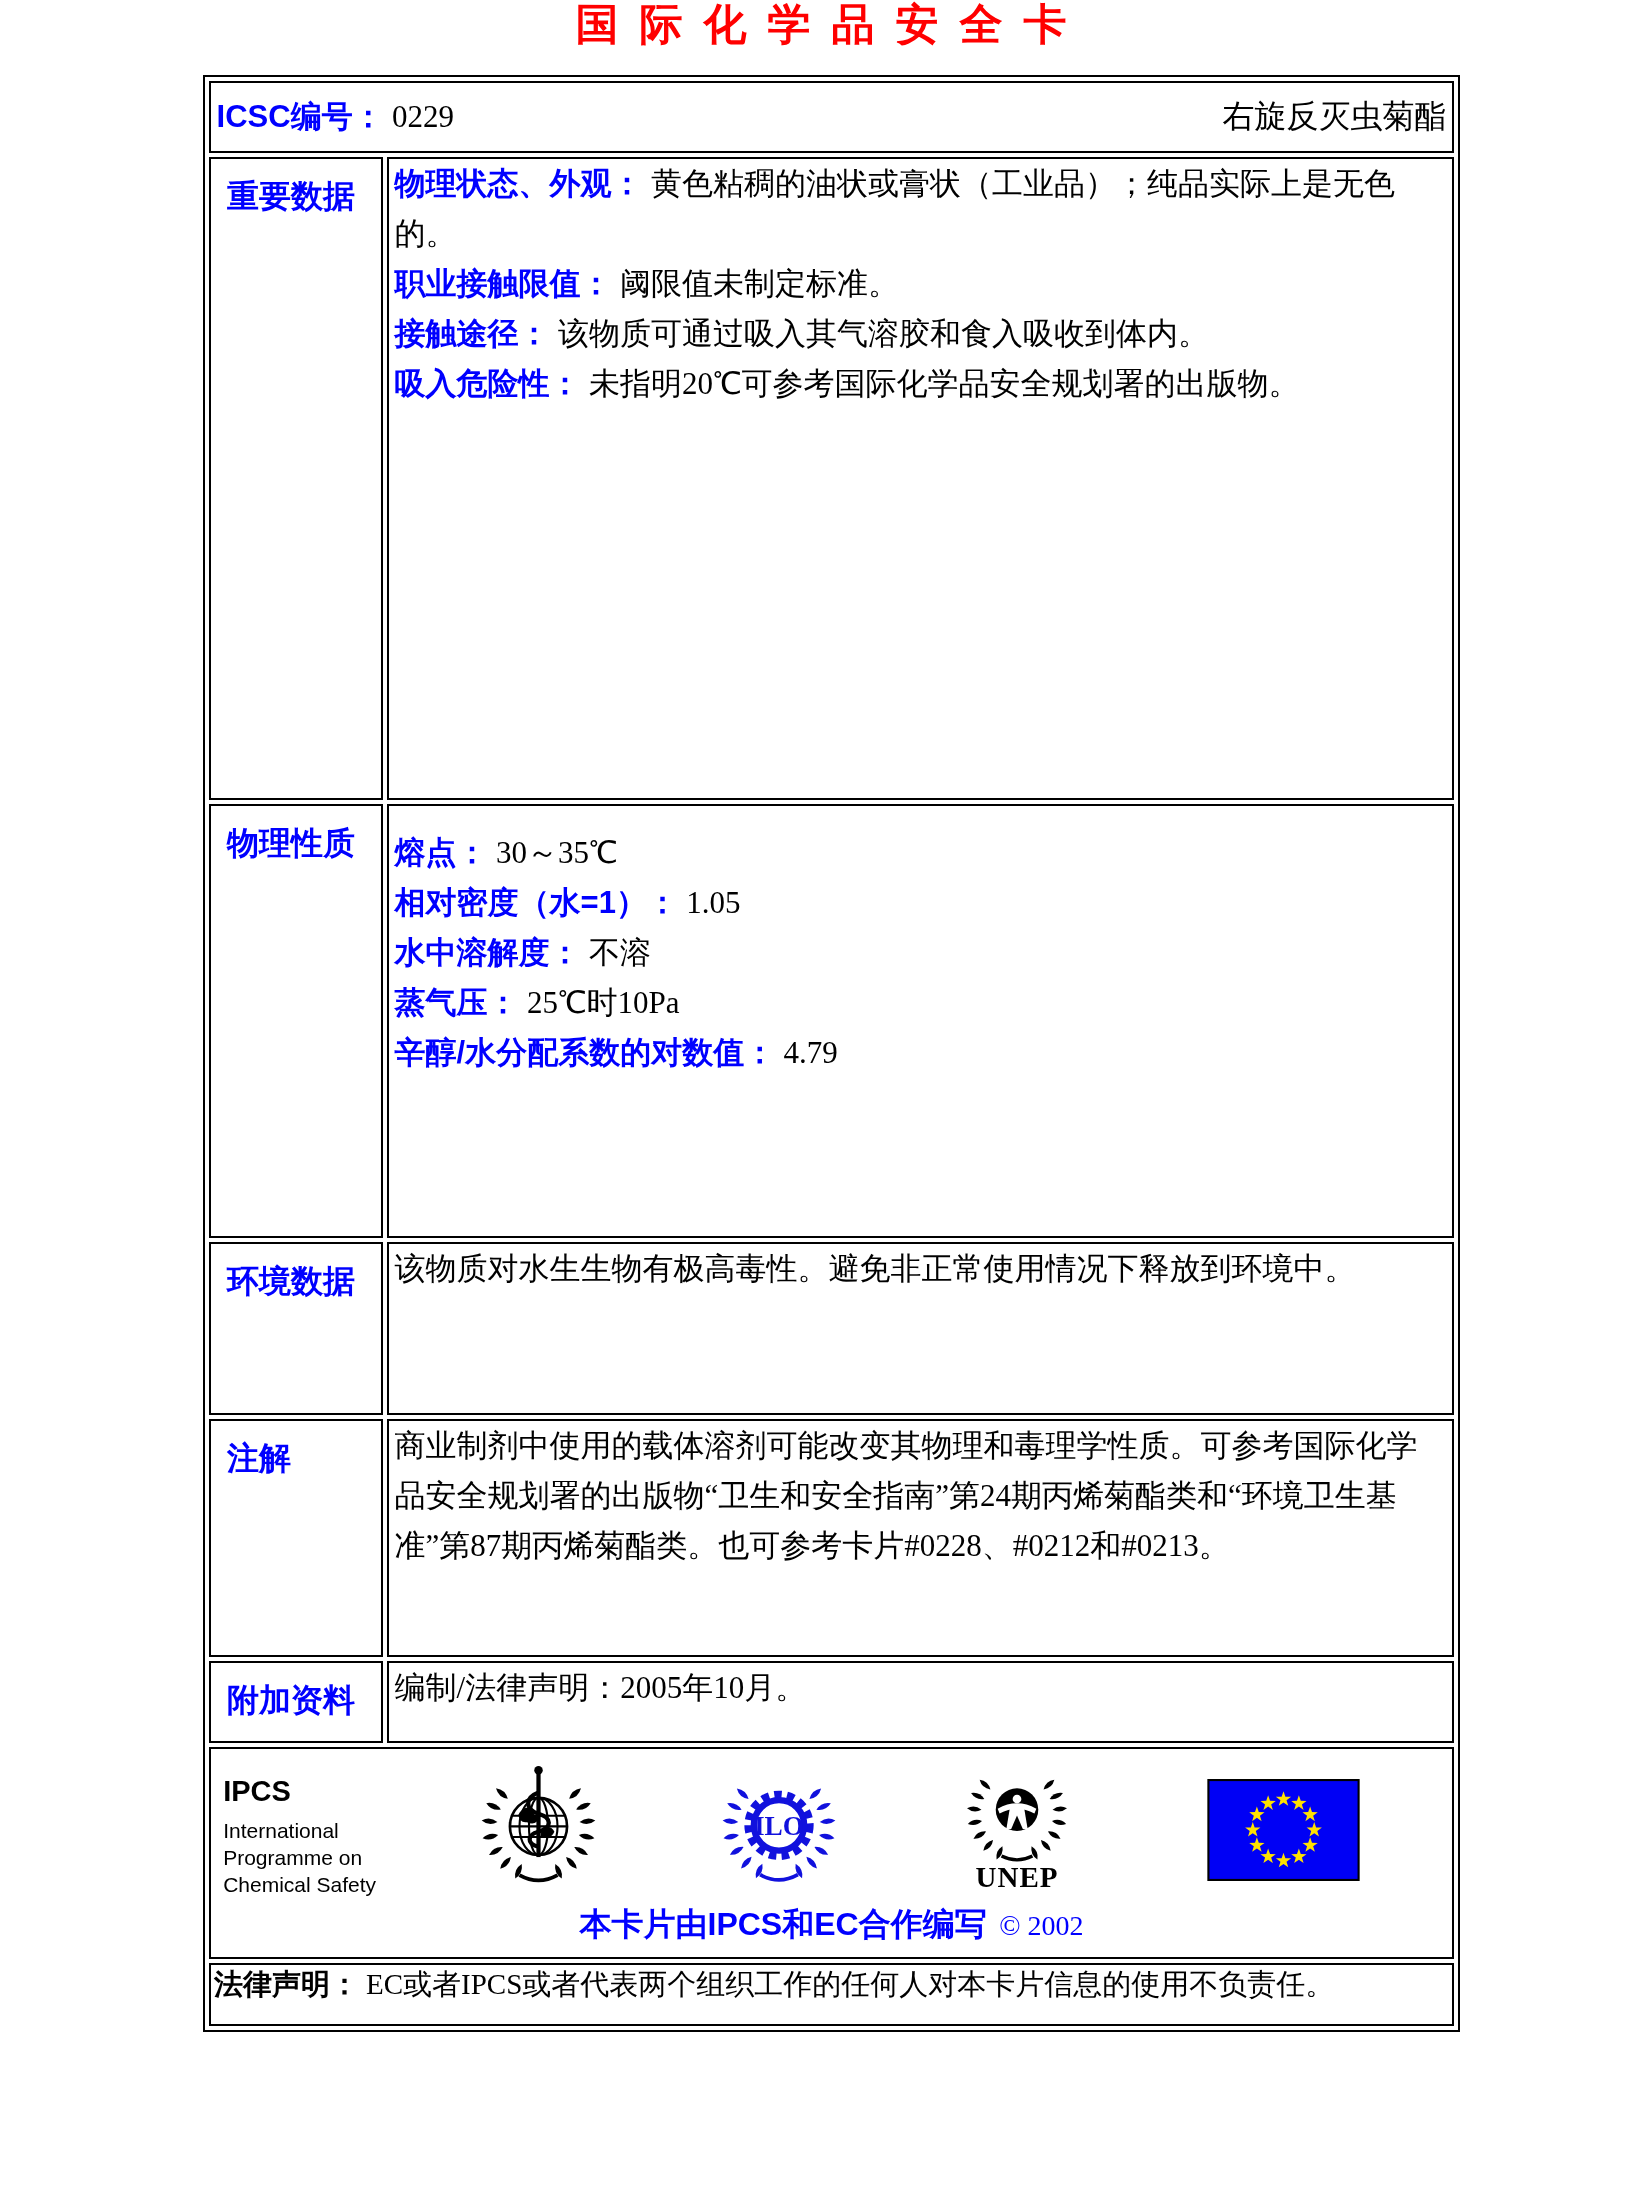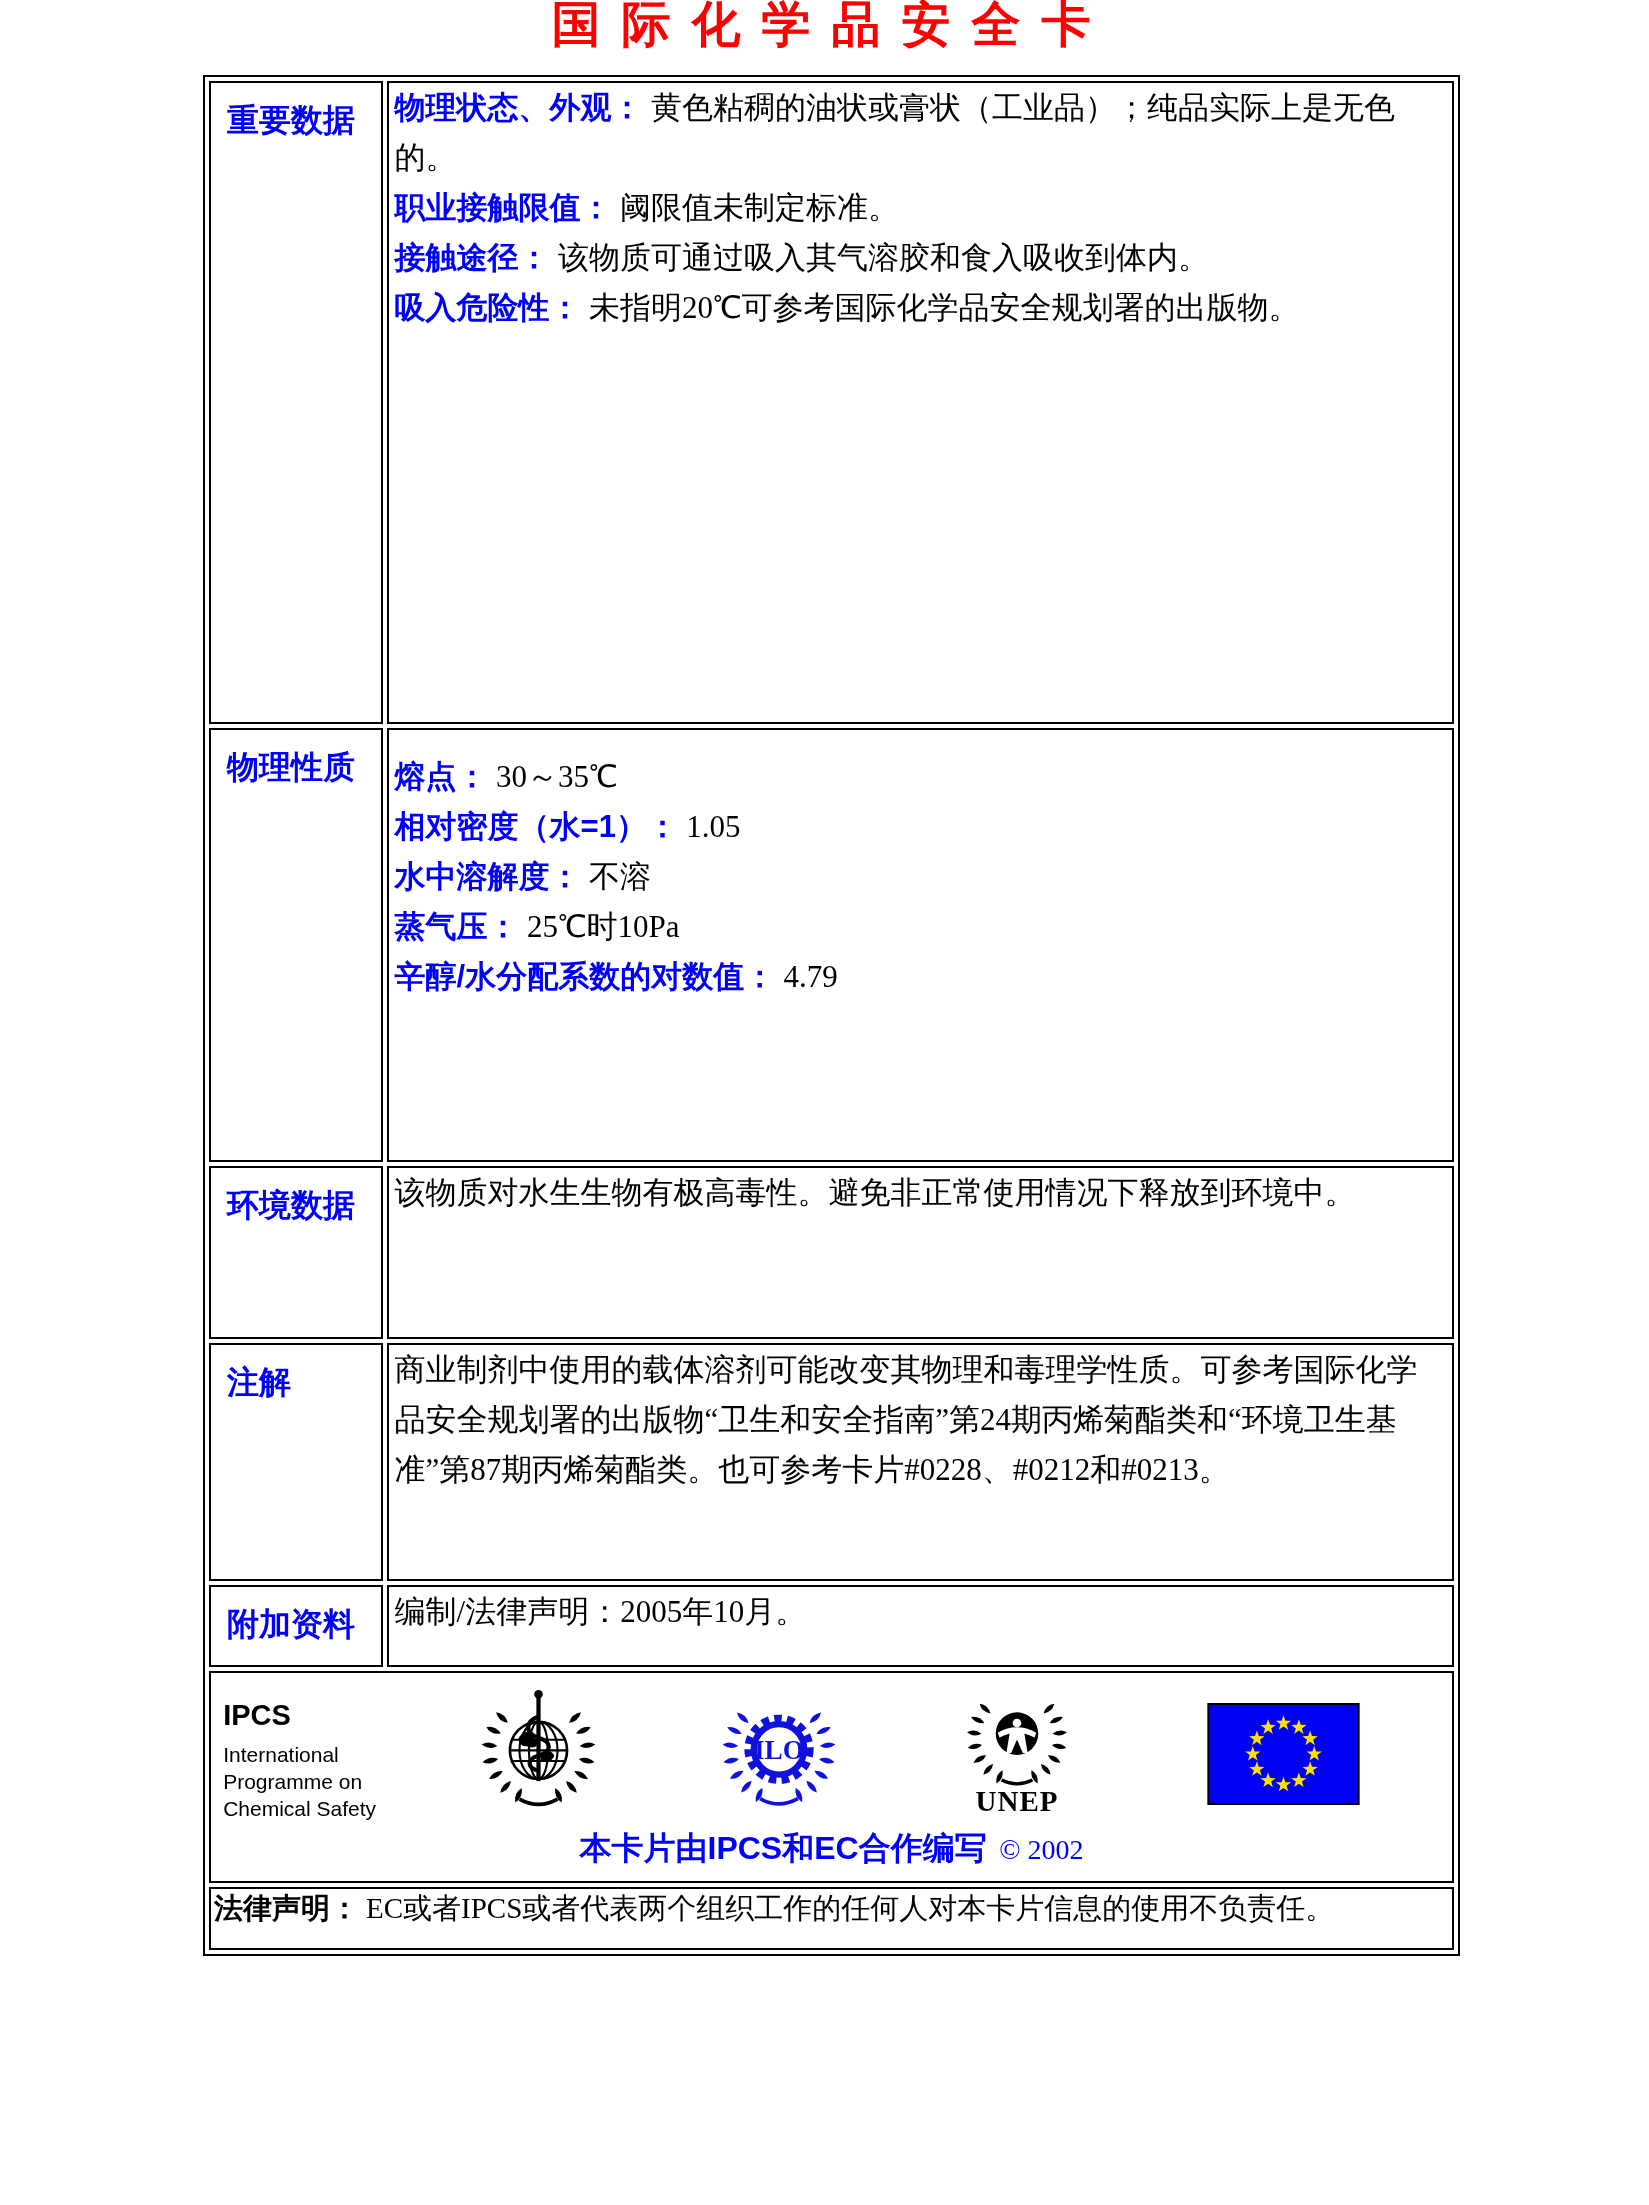--- a/index.html
+++ b/index.html
@@ -14,21 +14,21 @@
   }
   .doc-title {
     position: absolute;
     top: 1.4px;
     left: 203px;
     width: 1257px;
     margin: 0;
     text-align: center;
     font-family: "Liberation Sans", sans-serif;
     font-weight: bold;
-    font-size: 49px;
+    font-size: 43px;
     line-height: 46px;
     letter-spacing: 21px;
     color: var(--title-red, #f00);
     white-space: nowrap;
   }
   table.card {
     position: absolute;
     left: 203px;
     top: 75px;
     width: 1257px;
@@ -128,20 +128,30 @@
 
   <h1 class="doc-title">国际化学品安全卡</h1>
 
   <table class="card">
     <colgroup>
         <col style="width:174px">
         <col>
       </colgroup>
     <tbody>
 
+      <tr>
+        <td colspan="2" class="header-cell">
+          <div class="header-flex">
+            <div>
+              <span class="blab">ICSC编号：</span><span class="bval">0229</span>
+            </div>
+            <div class="chem-name">右旋反灭虫菊酯</div>
+          </div>
+        </td>
+      </tr>
 
       <tr>
         <td class="label-cell" style="height:607px">
           <span class="row-label">重要数据</span>
         </td>
         <td class="content-cell">
           <div class="line">
             <span class="blab">物理状态、外观：</span><span class="bval">黄色粘稠的油状或膏状（工业品）；纯品实际上是无色的。</span>
           </div>
           <div class="line">

